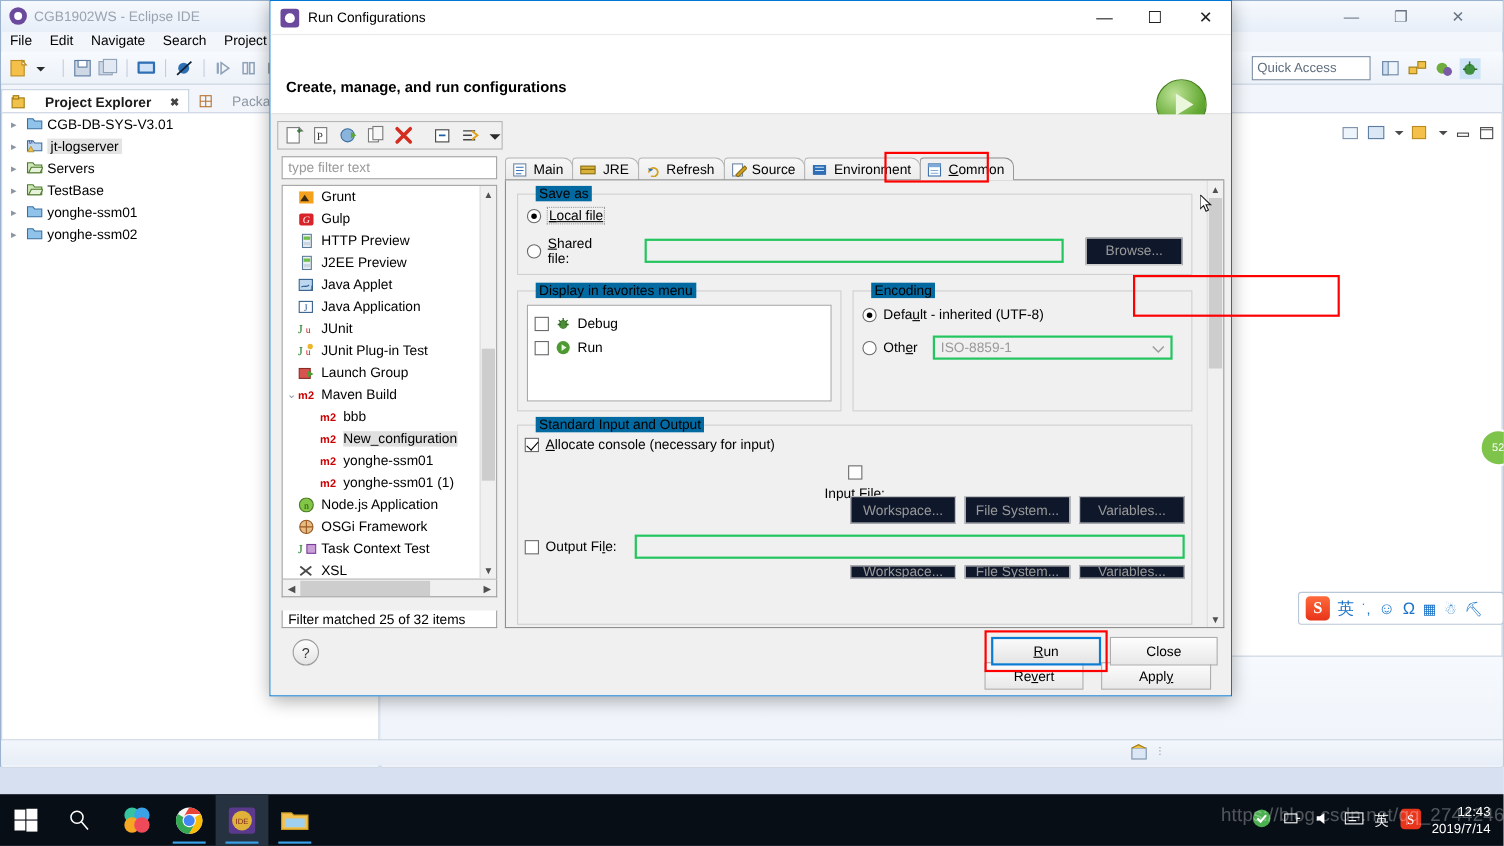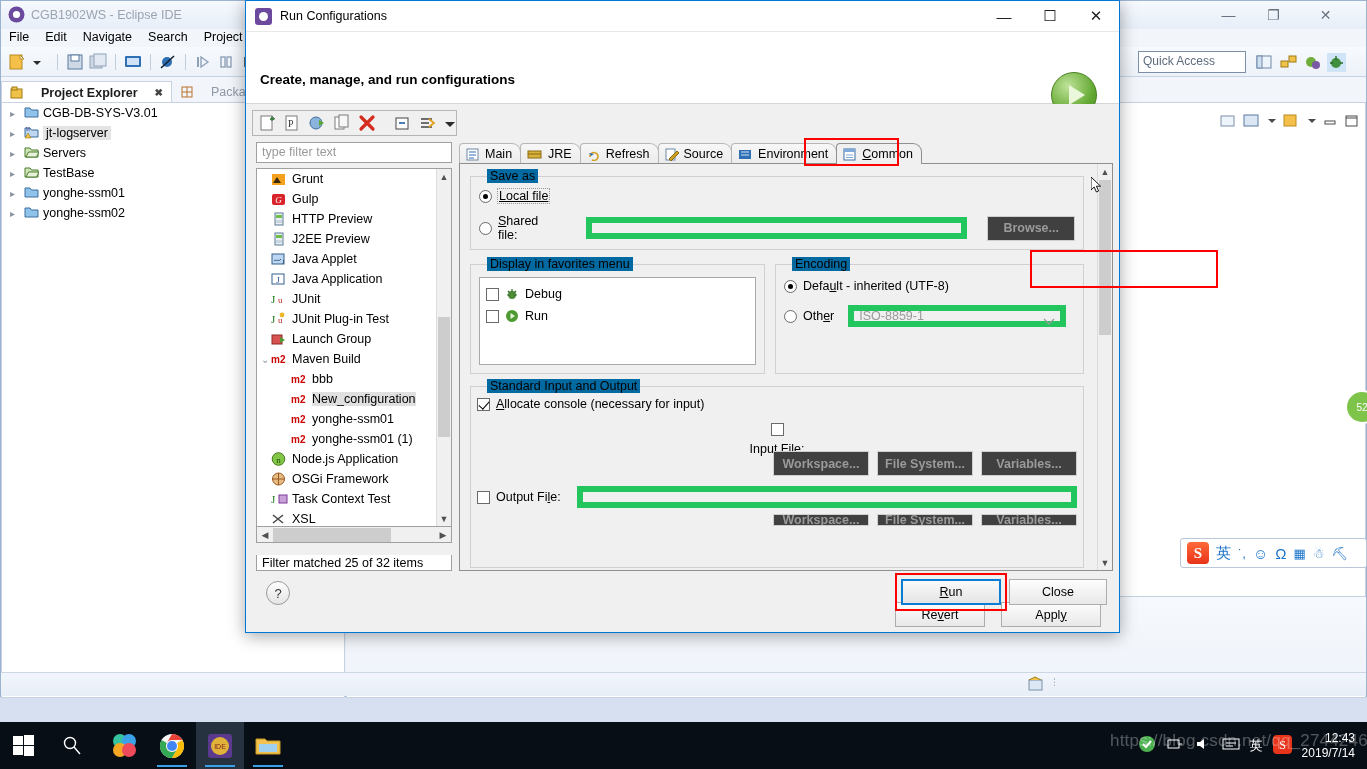--- a/index.html
+++ b/index.html
@@ -222,27 +222,27 @@
   }
   .radio, .cbx { width:13px;height:13px;display:inline-block;position:relative;flex:0 0 13px;}
   .radio { border:1px solid #6a6a6a; border-radius:50%; background:#fff; }
   .radio.on:after{ content:""; position:absolute; left:3px;top:3px;width:5px;height:5px;border-radius:50%;background:#000;}
   .cbx { border:1px solid #6a6a6a; background:#fff; }
   .cbx.on:after{
     content:""; position:absolute; left:3px; top:0px; width:5px;height:9px;
     border:solid #000; border-width:0 1.6px 1.6px 0; transform:rotate(42deg);
   }
   .ctl-row { display:flex; align-items:center; gap:6px; font-size:12.5px; }
-  .txtbox { border:6px solid #22c55e; background:#f0f0f0; height:22px; }
+  .txtbox { border:2px solid #22c55e; background:#f0f0f0; height:22px; }
   .btn {
     border:1px solid #adadad; background:linear-gradient(#fdfdfd,#e8e8e8);
     font-size:12.5px; display:flex;align-items:center;justify-content:center;
     height:25px;
   }
-  .btn.dis { color:#9a9a9a; background:#404040; border-color:#cfcfcf;font-weight:bold; }
+  .btn.dis { color:#9a9a9a; background:#0f172a; border-color:#cfcfcf; }
   u { text-decoration:underline; }
 
   #dlg-footer { position:absolute; left:0; right:0; bottom:0; height:61px; }
   #help-btn {
     position:absolute; left:20px; top:10px; width:24px; height:24px;
     border-radius:50%; border:1px solid #9a9a9a;
     background:linear-gradient(#fdfdfd,#e4e4e4);
     display:flex;align-items:center;justify-content:center;
     font-size:13px; color:#333;
   }

